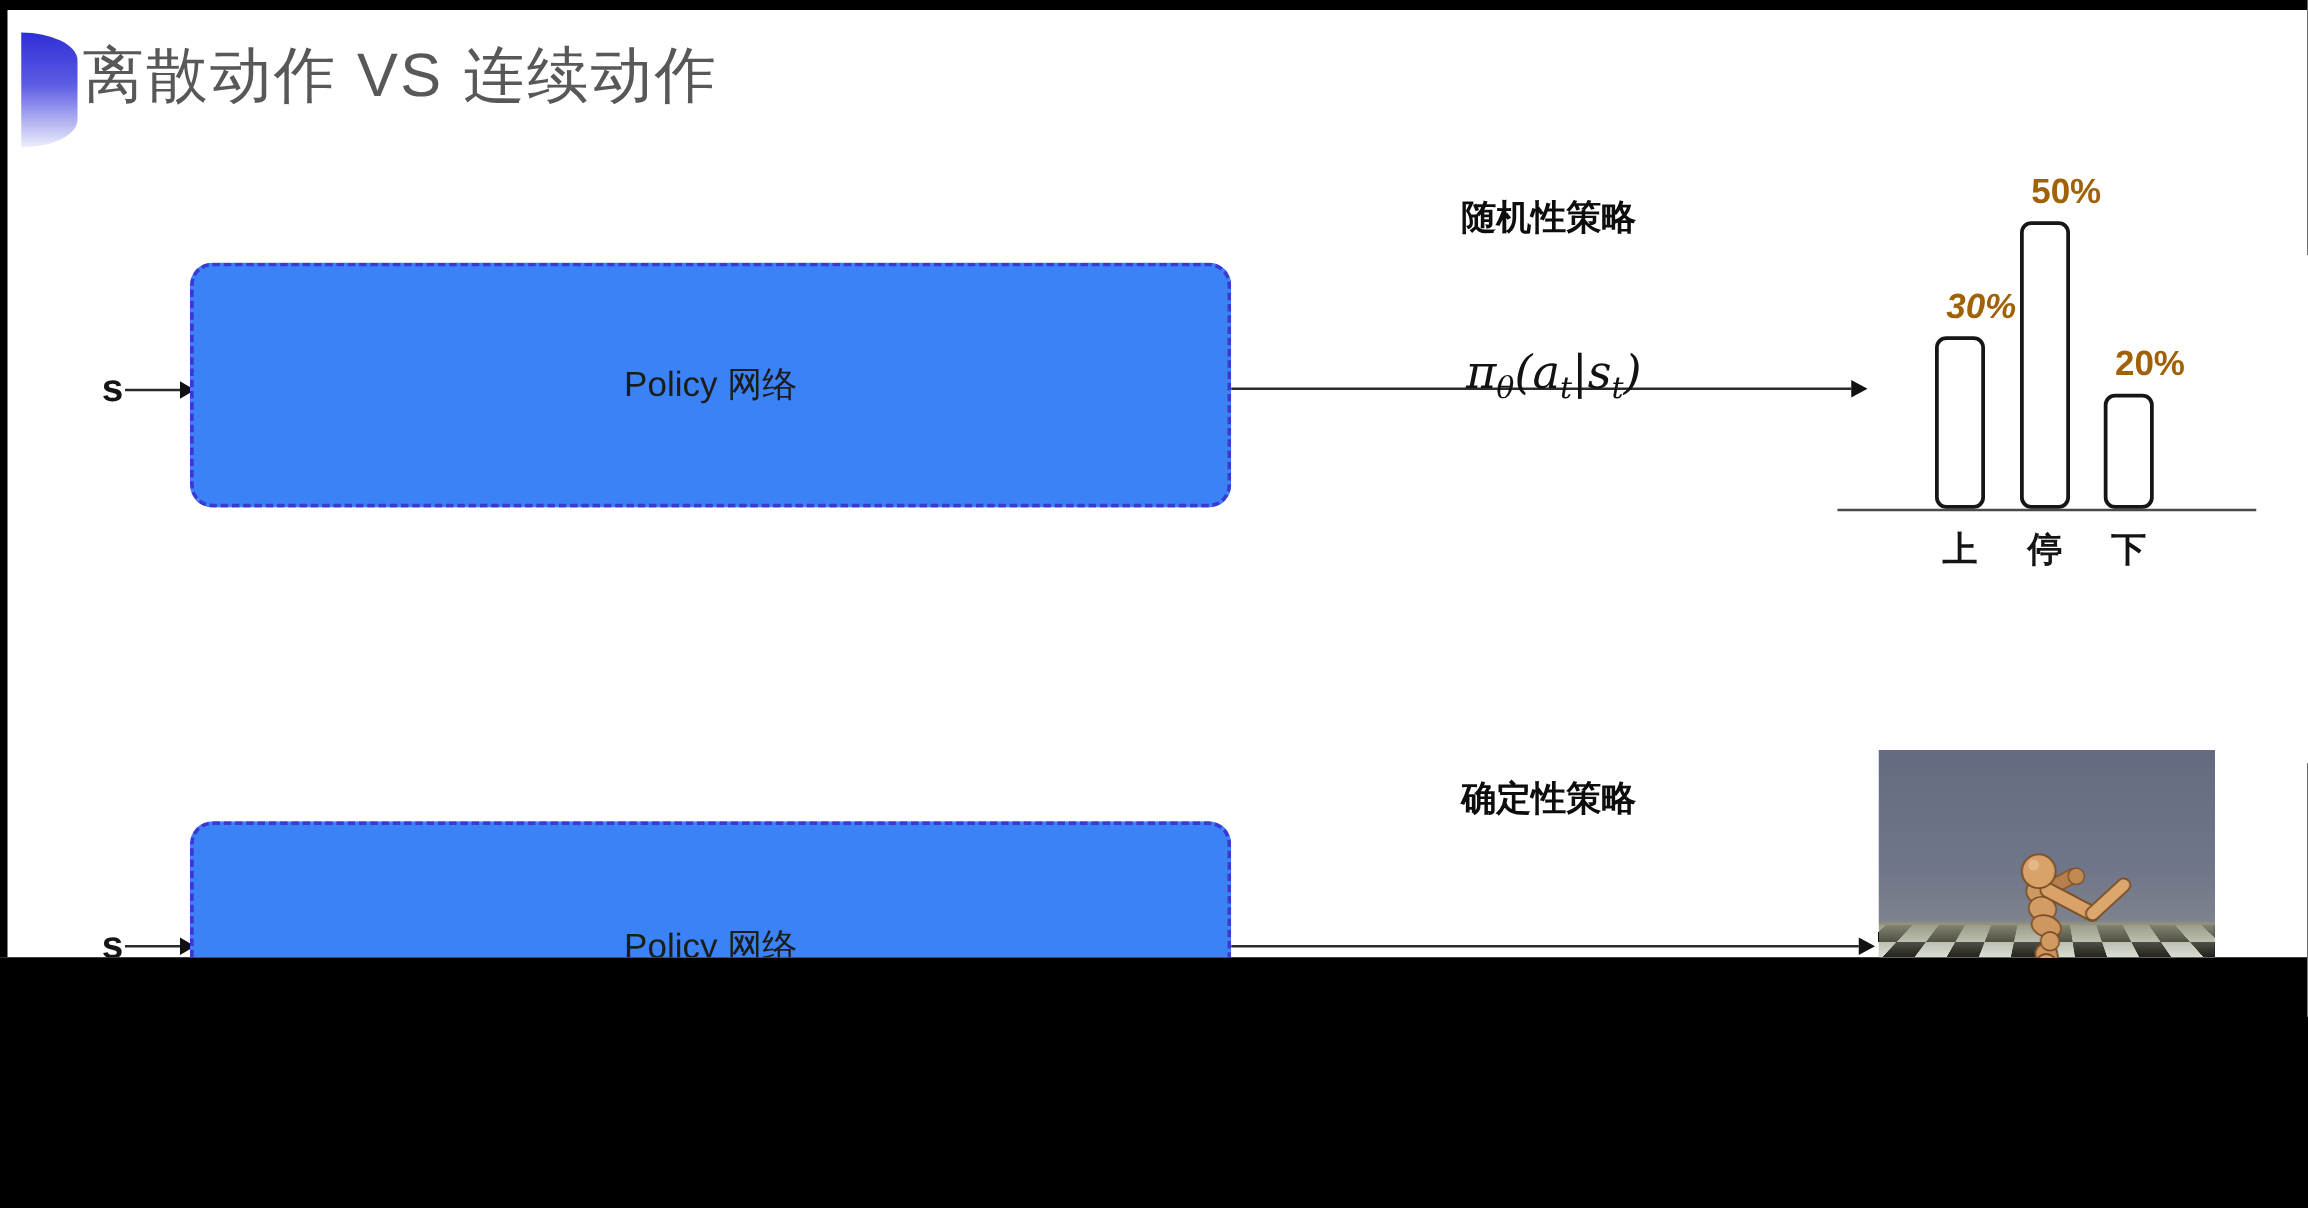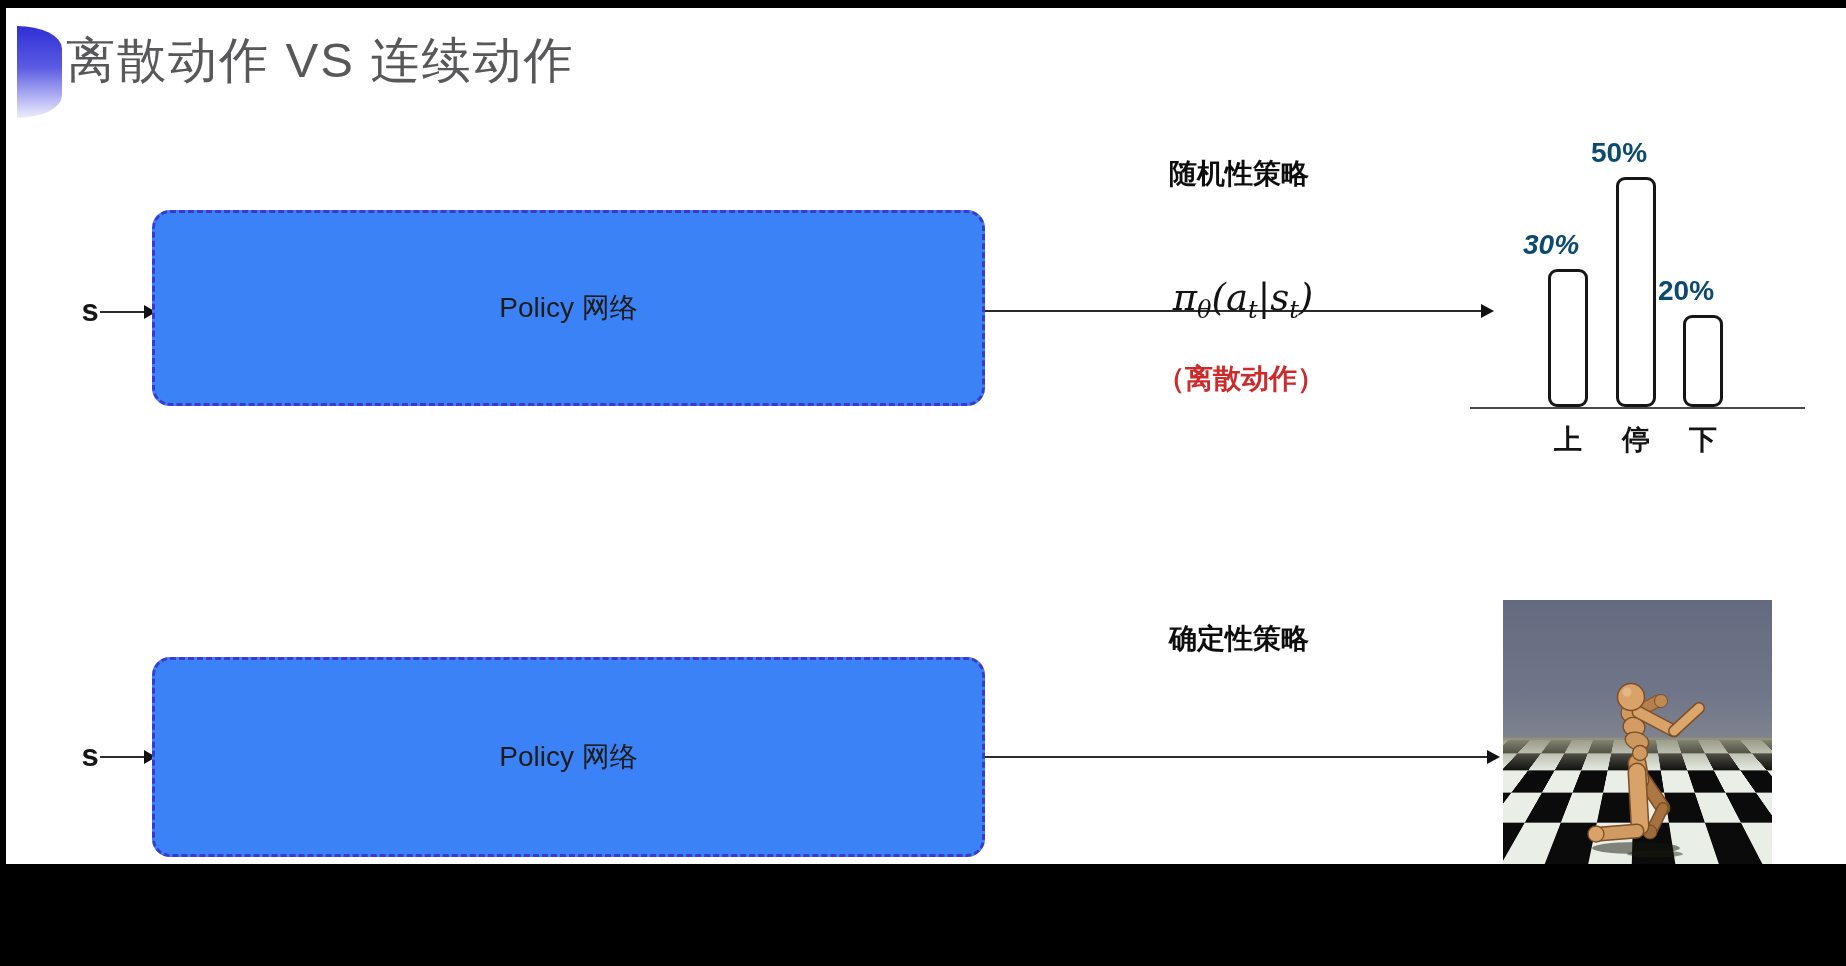--- a/index.html
+++ b/index.html
@@ -1,17 +1,17 @@
 <!DOCTYPE html>
 <html><head>
 <meta charset="utf-8">
 <style>
   html,body{margin:0;padding:0;background:#000;}
   .slide{
-    position:relative; width:1846px; height:864px;
+    position:relative; width:1846px; height:766px;
     background:#ffffff; overflow:hidden;
     font-family:"Liberation Sans","DejaVu Sans",sans-serif;
     color:#111;
   }
   .edge-top{position:absolute;left:0;top:0;width:1846px;height:8px;background:#000;}
   .edge-left{position:absolute;left:0;top:0;width:6px;height:966px;background:#000;}
 
   .title-deco{
     position:absolute;left:17px;top:26px;width:45px;height:92px;
     background:linear-gradient(180deg,#2f2fd6 0%,#5b5be4 45%,#b9b9f4 80%,#eeeefc 100%);
@@ -41,21 +41,21 @@
     font-family:"DejaVu Serif","Liberation Serif",serif;
     font-style:italic;font-size:37px;color:#121212;white-space:nowrap;margin-top:44px;
   }
   .formula sub{font-size:24px;font-style:italic;}
   .red-note{position:absolute;width:350px;text-align:center;font-size:28px;font-weight:700;color:#cd2b2b;white-space:nowrap;}
 
   
   .bar-chart{position:absolute;left:1470px;top:100px;width:335px;height:360px;}
   .chart-baseline{position:absolute;left:0;top:307px;width:335px;height:2px;background:#4a4a4a;}
   .chart-bar{position:absolute;width:40px;background:#fff;border:3px solid #161616;border-radius:9px;box-sizing:border-box;}
-  .bar-value{position:absolute;width:90px;text-align:left;font-size:28px;font-weight:600;color:#0c4a6e;}
+  .bar-value{position:absolute;width:90px;text-align:right;font-size:28px;font-weight:600;color:#a16207;}
   .bar-cat{position:absolute;width:90px;text-align:center;font-size:28px;font-weight:600;color:#141414;}
 
   
   .sim-panel{
     position:absolute;left:1503px;top:600px;width:269px;height:315px;overflow:hidden;
     background:linear-gradient(180deg,#646b80 0%,#707689 30%,#7e828e 43%,#8b8c80 45%,#90917f 47%,#9a9a88 49%);
   }
   .sim-floor{
     position:absolute;top:140px;left:50%;width:720px;height:620px;margin-left:-360px;
     background:repeating-conic-gradient(#0b0b0b 0% 25%,#e9efe6 0% 50%);
@@ -94,21 +94,20 @@
     <line class="arrow-line" x1="0" y1="10" x2="496" y2="10"></line>
     <polygon class="arrow-head" points="496,3 509,10 496,17"></polygon>
   </svg>
 
   <div class="policy-title" style="left:1089px;top:155px;">随机性策略</div>
 
   <div class="formula" style="left:1093px;top:232px;">
     <span>π</span><sub>θ</sub><span>(</span><span>a</span><sub>t</sub><span>|</span><span>s</span><sub>t</sub><span>)</span>
   </div>
 
-  <div class="red-note" style="left:1066px;top:360px;">（离散动作）</div>
 
   <div class="bar-chart" id="bar-chart">
     <div class="chart-baseline"></div>
   <div class="chart-bar" style="left: 78px; top: 169px; height: 138px;"></div>
       <div class="bar-value" style="left: 53px; top: 129px; font-style: italic;">30%</div>
       <div class="bar-cat" style="left: 53px; top: 321px;">上</div>
       <div class="chart-bar" style="left: 146px; top: 77px; height: 230px;"></div>
       <div class="bar-value" style="left: 121px; top: 37px;">50%</div>
       <div class="bar-cat" style="left: 121px; top: 321px;">停</div>
       <div class="chart-bar" style="left: 213px; top: 215px; height: 92px;"></div>

